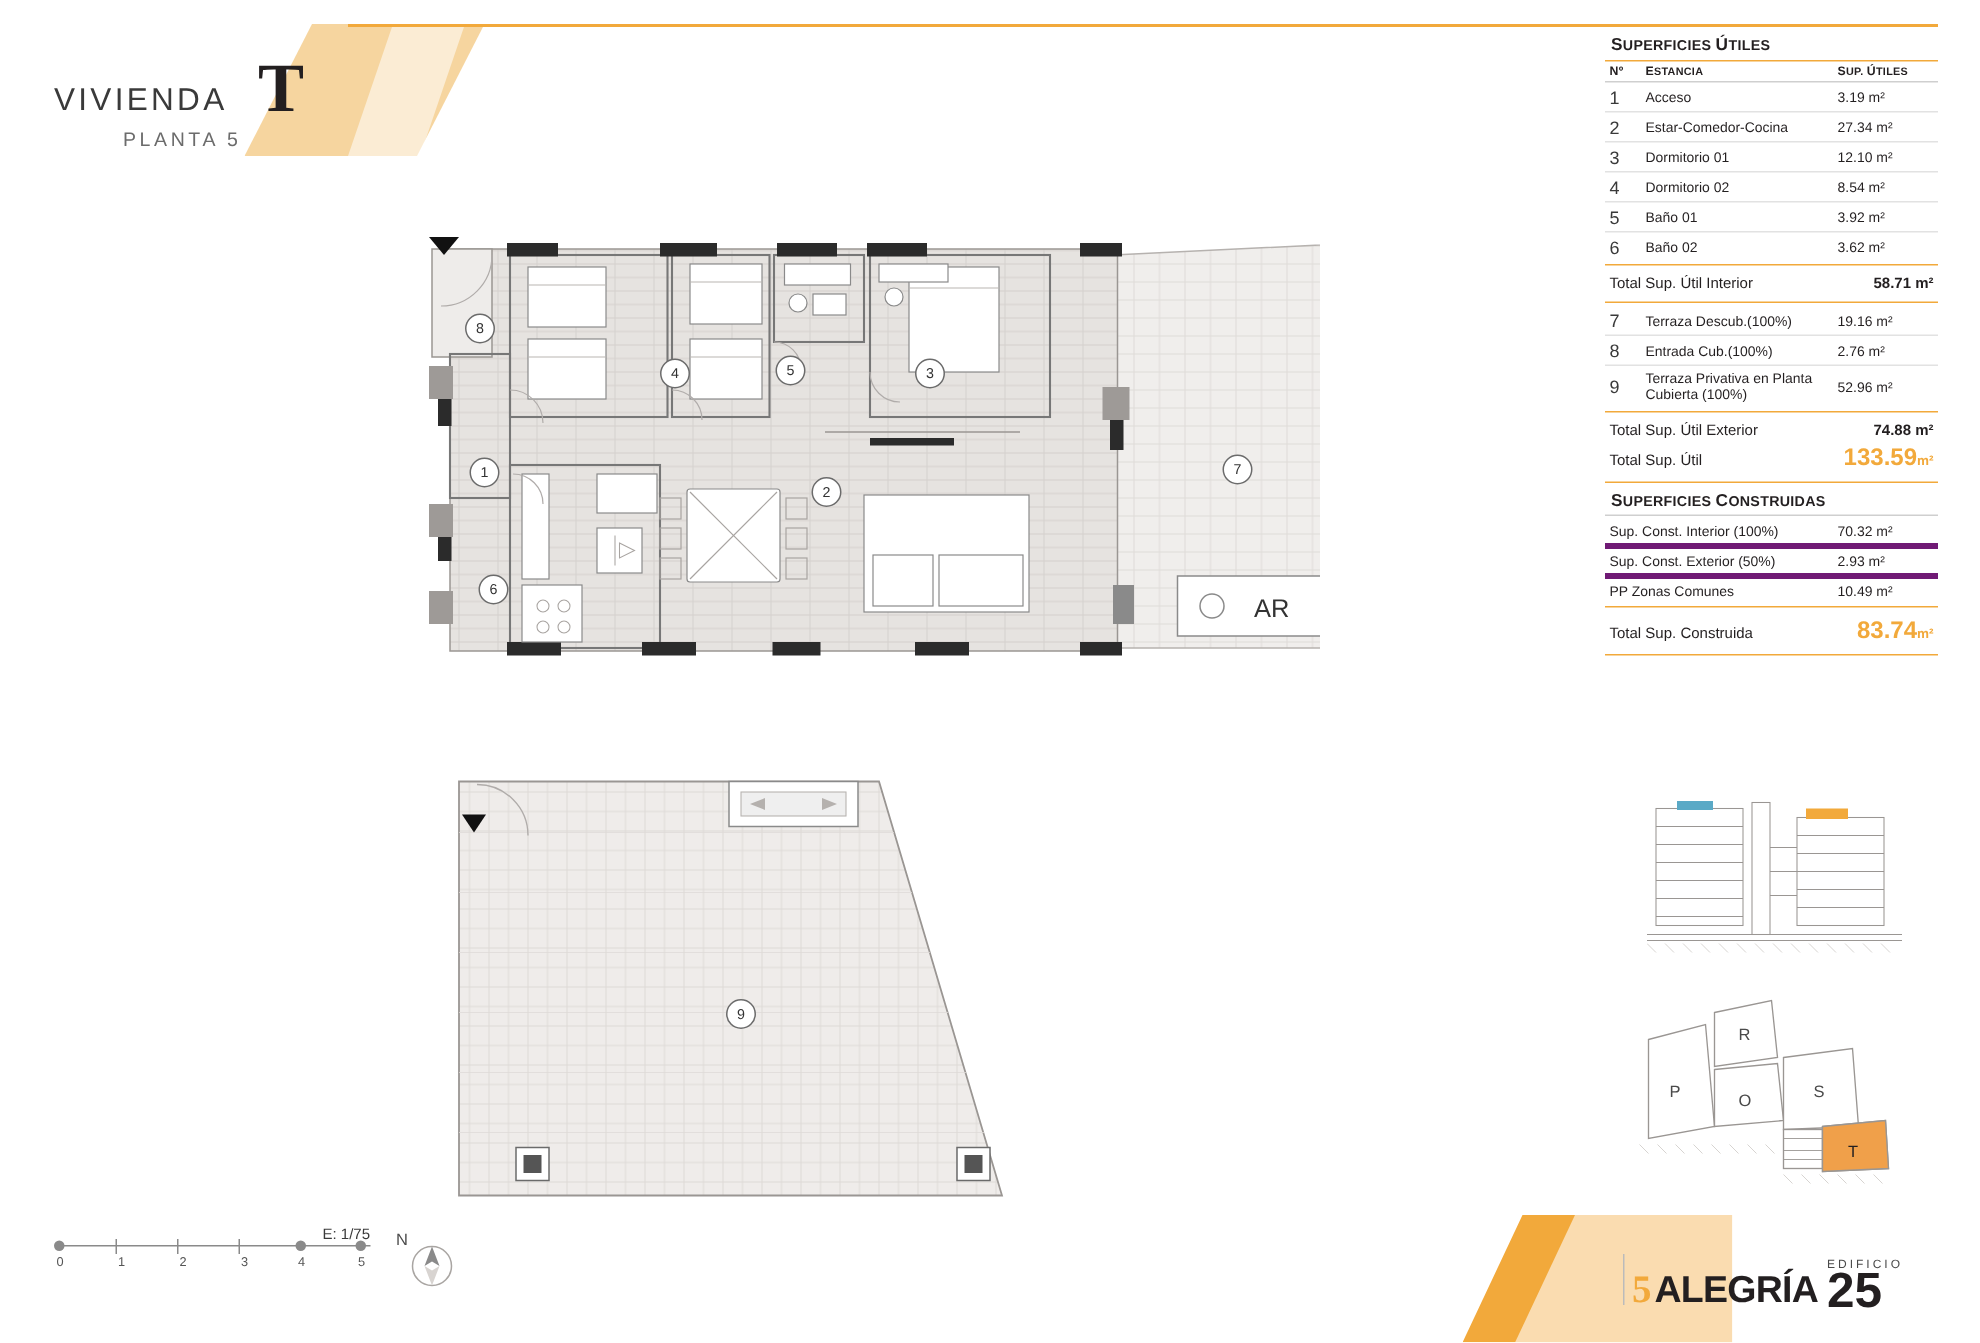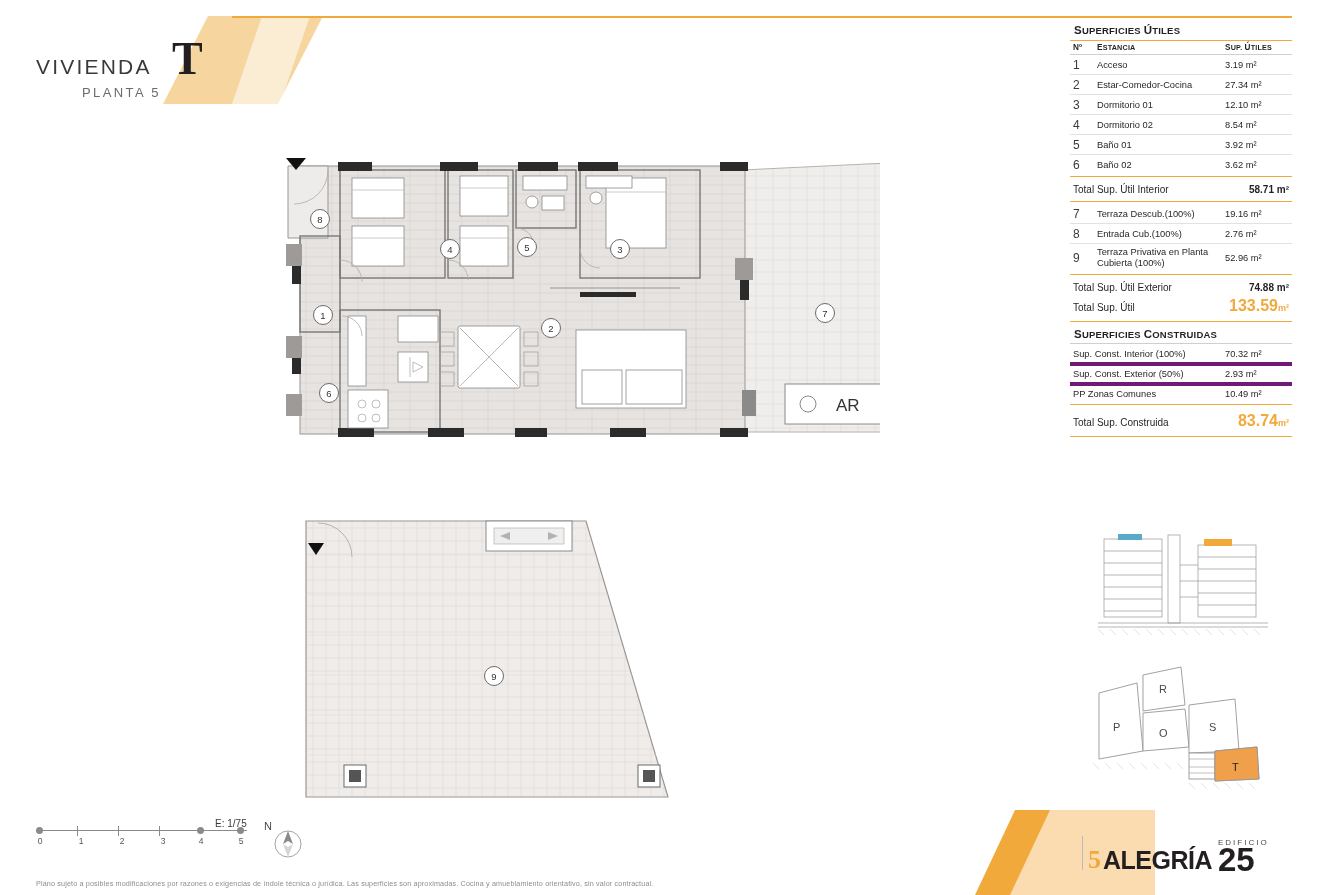--- a/index.html
+++ b/index.html
@@ -528,21 +528,20 @@
     </div>
   </div>
 
   <svg class="north" viewBox="0 0 46 46">
     <text x="2" y="12" font-family="Liberation Sans, sans-serif" font-size="11" fill="#4a4a4a">N</text>
     <circle cx="26" cy="26" r="13" fill="none" stroke="#a9a5a2" stroke-width="1"></circle>
     <path d="M26 13 L31 26 L26 23 L21 26 Z" fill="#8a8a8a"></path>
     <path d="M26 39 L31 26 L26 29 L21 26 Z" fill="#d8d4d1"></path>
   </svg>
 
-  <div class="disclaimer">Plano sujeto a posibles modificaciones por razones o exigencias de índole técnica o jurídica. Las superficies son aproximadas. Cocina y amueblamiento orientativo, sin valor contractual.</div>
 
   <div class="logo-band"></div>
   <div class="logo-band2"></div>
   <div class="logo">
     <span class="mark">5</span>
     <span class="name">ALEGRÍA</span>
     <span class="logo-right">
       <span class="edificio">EDIFICIO</span>
       <span class="num">25</span>
     </span>

